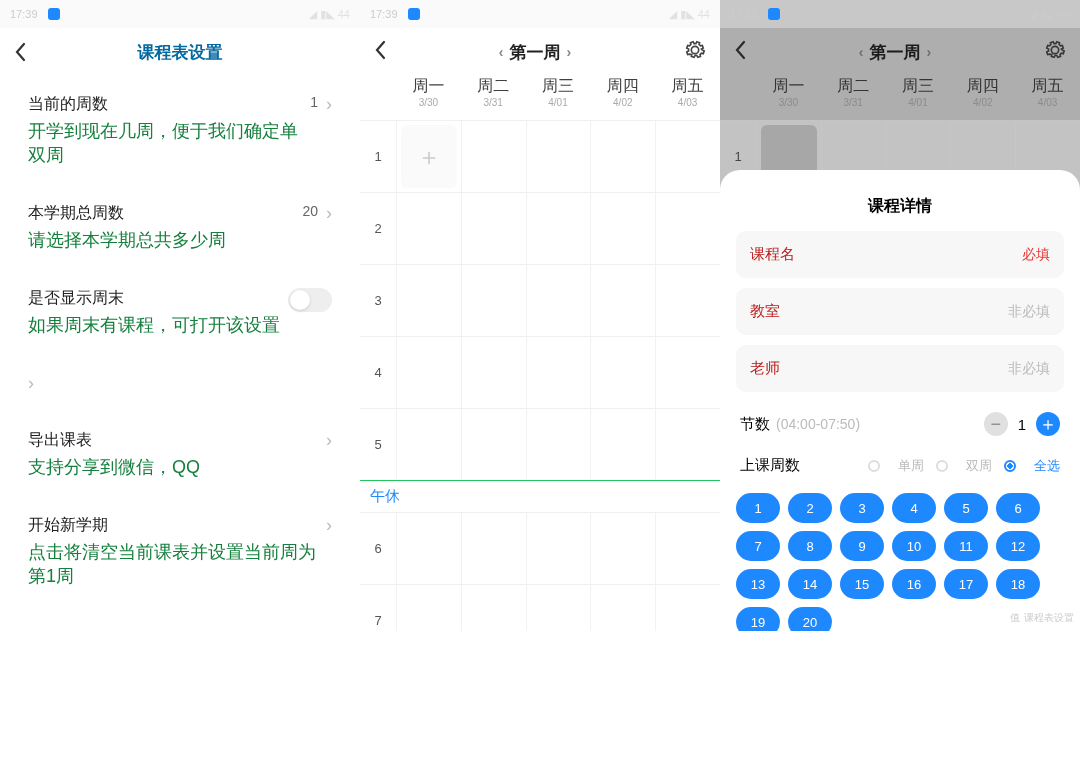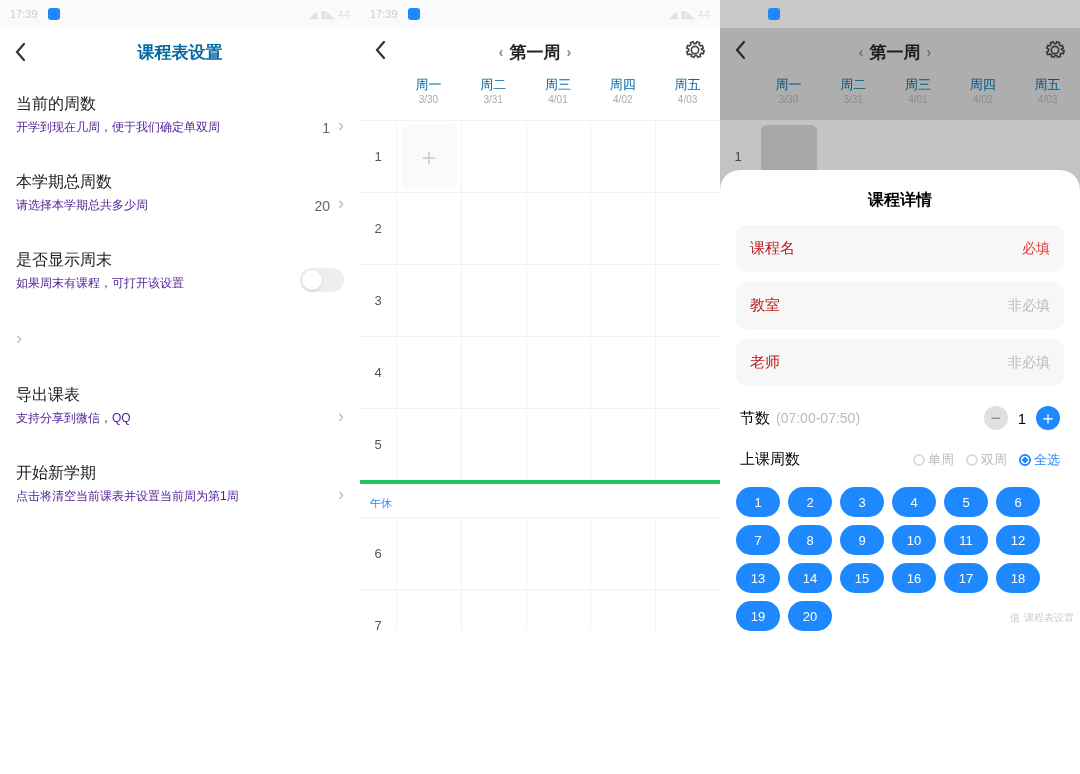--- a/index.html
+++ b/index.html
@@ -8,60 +8,60 @@
 .status-bar{height:28px;background:#fafafa;display:flex;align-items:center;padding:0 10px;font-size:11px;color:#ccc;justify-content:space-between}
 .status-bar .blue-dot{width:12px;height:12px;background:#1e88ff;border-radius:3px;margin-left:6px}
 .status-left{display:flex;align-items:center;gap:4px}
 .status-right{display:flex;align-items:center;gap:3px;opacity:.5}
 
 
 .header{height:48px;display:flex;align-items:center;justify-content:center;position:relative}
 .header .back{position:absolute;left:14px;top:14px;color:#333}
 .header .title{font-size:17px;font-weight:700;color:#0369a1}
 .settings-list{padding:0 0}
-.setting-item{display:flex;align-items:flex-end;padding:18px 16px;position:relative}
+.setting-item{display:flex;align-items:flex-start;padding:18px 28px;position:relative}
 .setting-text{flex:1}
 .setting-title{font-size:16px;color:#222;margin-bottom:4px}
-.setting-sub{font-size:12px;color:#4c1d95}
+.setting-sub{font-size:18px;color:#15803d}
 .setting-val{font-size:14px;color:#666;margin-right:8px}
 .chevron{color:#bbb;font-size:18px}
 .toggle{width:44px;height:24px;background:#eee;border-radius:12px;position:relative}
 .toggle::after{content:"";position:absolute;left:2px;top:2px;width:20px;height:20px;background:#fff;border-radius:50%;box-shadow:0 1px 3px rgba(0,0,0,.15)}
 
 
 .tt-header{height:48px;display:flex;align-items:center;justify-content:space-between;padding:0 14px}
 .tt-title-wrap{display:flex;align-items:center;gap:6px;font-size:17px;font-weight:600;color:#222}
 .tt-arrow{color:#888;font-size:14px}
 .gear{width:22px;height:22px}
 .day-row{display:flex;padding-left:36px;height:44px}
 .day-col{flex:1;text-align:center}
-.day-name{font-size:13px;color:#0369a1}
+.day-name{font-size:16px;color:#404040}
 .day-date{font-size:10px;color:#aaa}
 .grid-body{position:relative}
 .period-row{display:flex;border-top:1px solid #f0f0f0;height:72px}
 .period-num{width:36px;display:flex;align-items:center;justify-content:center;font-size:13px;color:#555}
 .period-cells{flex:1;display:flex}
 .cell{flex:1;border-left:1px solid #f2f2f2;position:relative}
 .add-btn{position:absolute;inset:4px;background:#fafafa;border-radius:6px;display:flex;align-items:center;justify-content:center;color:#ccc;font-size:24px}
-.lunch-label{font-size:11px;color:#1e88ff;text-align:left;padding:12px 0 6px 10px;border-top:4px solid #22c55e}
-.sheet{position:absolute;left:0;right:0;bottom:0;top:170px;background:#fff;border-top-left-radius:20px;border-top-right-radius:20px;padding:20px 16px}
+.lunch-label{font-size:15px;color:#1e88ff;text-align:left;padding:6px 0 6px 10px;border-top:1px solid #22c55e}
+.sheet{position:absolute;left:0;right:0;bottom:0;top:170px;background:#fff;border-top-left-radius:20px;border-top-right-radius:20px;padding:26px 16px}
 .sheet-title{text-align:center;font-size:16px;font-weight:600;margin-bottom:14px}
 .form-row{background:#f7f7f7;border-radius:10px;padding:14px 14px;display:flex;justify-content:space-between;align-items:center;margin-bottom:10px;font-size:15px}
 .form-row .lbl{color:#b91c1c}
 .req{color:#e53935;font-size:14px}
 .opt{color:#bbb;font-size:14px}
 .period-set{display:flex;align-items:center;padding:10px 4px;font-size:15px}
 .period-set .time{color:#bbb;margin-left:6px;font-size:14px}
 .stepper{margin-left:auto;display:flex;align-items:center;gap:10px}
 .circ{width:24px;height:24px;border-radius:50%;display:flex;align-items:center;justify-content:center;font-size:18px;color:#fff}
 .circ.minus{background:#e0e0e0;color:#888}
 .circ.plus{background:#1e88ff}
 .week-opts{display:flex;align-items:center;padding:10px 4px;font-size:15px}
 .radio-group{margin-left:auto;display:flex;gap:12px;font-size:13px}
-.radio{display:flex;align-items:center;gap:3px}
+.radio{display:flex;align-items:center;gap:18px}
 .r-dot{width:12px;height:12px;border:2px solid #ddd;border-radius:50%}
 .r-dot.on{border-color:#1e88ff;background:radial-gradient(#1e88ff 45%,#fff 50%)}
 .weeks-grid{display:flex;flex-wrap:wrap;gap:8px;padding:8px 0}
 .wk{width:44px;height:30px;border-radius:15px;background:#1e88ff;color:#fff;display:flex;align-items:center;justify-content:center;font-size:13px}
 .sheet-btns{display:flex;gap:8px;margin-top:16px}
 .sheet-btns button{flex:1;height:44px;border:none;border-radius:22px;font-size:15px;background:#f2f2f2;color:#333}
 .sheet-btns button:last-child{color:#bbb}
 .watermark{position:absolute;right:6px;bottom:6px;font-size:10px;color:#ccc;display:flex;align-items:center;gap:4px}
 
 
@@ -325,21 +325,21 @@
     <div class="form-row">
       <span class="lbl">教室</span>
       <span class="opt">非必填</span>
     </div>
     <div class="form-row">
       <span class="lbl">老师</span>
       <span class="opt">非必填</span>
     </div>
     <div class="period-set">
       <span>节数</span>
-      <span class="time">(07:00-07:50)</span>
+      <span class="time">(04:00-07:50)</span>
       <div class="stepper">
         <span class="circ minus">−</span>
         <span>1</span>
         <span class="circ plus">＋</span>
       </div>
     </div>
     <div class="week-opts">
       <span>上课周数</span>
       <div class="radio-group" id="radio-group">
           <div class="radio">

